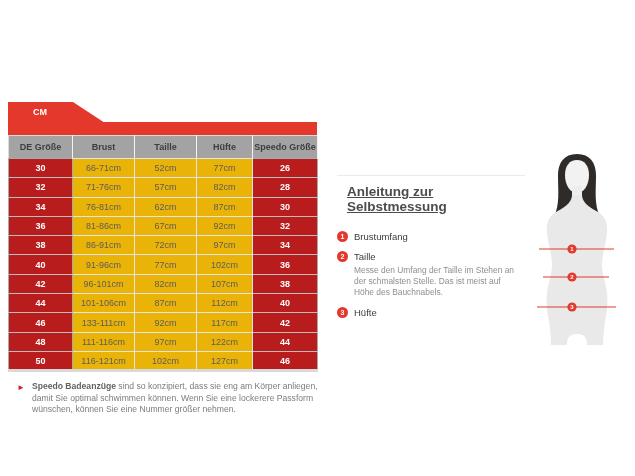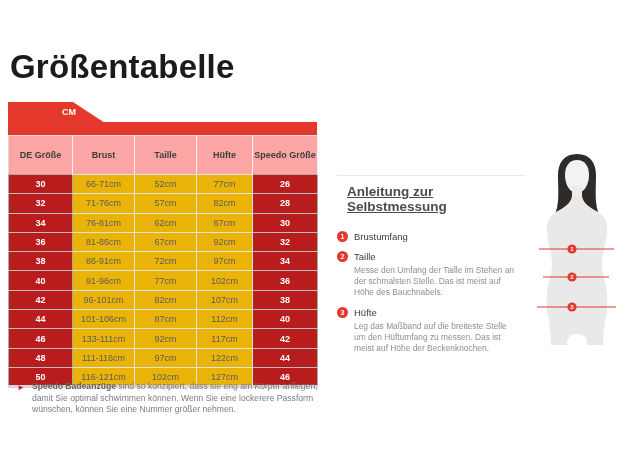--- a/index.html
+++ b/index.html
@@ -12,33 +12,32 @@
     font-size: 33px; font-weight: bold; color: #1b1b1b; letter-spacing: 0.2px;
   }
 
   
   .table-wrap { position: absolute; left: 8px; top: 102px; width: 309px; }
   .unit-tab {
     position: absolute; top: 0; left: 0; width: 97px; height: 21px;
     background: #e5382d; color: #fff; font-size: 9px; font-weight: bold;
     line-height: 20px; padding-left: 25px;
     clip-path: polygon(0 0, 67% 0, 100% 100%, 0 100%);
-    text-align: center;
   }
   .redbar { position: absolute; top: 20px; left: 0; width: 100%; height: 13px; background: #e5382d; }
   table.size {
     margin-top: 33px; width: 100%; border-collapse: collapse; table-layout: fixed;
     border: 1px solid #dcdcdc; border-bottom: 3px solid #d9d9d9; font-size: 9px;
   }
   table.size col.c1 { width: 64px; } table.size col.c2 { width: 62px; }
   table.size col.c3 { width: 62px; } table.size col.c4 { width: 56px; }
   table.size col.c5 { width: 65px; }
   table.size th {
-    background: #fca5a5; color: #3d3d3d; font-weight: bold;
-    height: 39px; text-align: center; border-right: 1px solid #f2f2f2;
+    background: #a3a3a3; color: #3d3d3d; font-weight: bold;
+    height: 23px; text-align: center; border-right: 1px solid #f2f2f2;
   }
   table.size td {
     height: 19.3px; text-align: center; color: #5c5c5c;
     background: #eab308; border: 1px solid #e4e4e4;
   }
   table.size td.dark {
     background: #b91c1c; color: #fff; font-weight: bold;
     border-color: #a9a9a9; border-bottom-color: #bdbdbd;
   }
 
@@ -62,21 +61,20 @@
   .gitem p { font-size: 8.4px; color: #8e8e8e; line-height: 11px; width: 164px; }
 
   
   .figure { position: absolute; left: 533px; top: 152px; width: 88px; height: 193px; }
 </style>
 </head>
 <body>
 
 <div class="canvas">
 
-  <h1 class="page-title">Größentabelle</h1>
 
   <div class="table-wrap">
     <div class="unit-tab">
       <span>CM</span>
     </div>
     <div class="redbar"></div>
     <table class="size">
       <colgroup>
           <col class="c1">
           <col class="c2">
@@ -189,21 +187,20 @@
       <h3>Brustumfang</h3>
     </div>
     <div class="gitem">
       <span class="num">2</span>
       <h3>Taille</h3>
       <p>Messe den Umfang der Taille im Stehen an der schmalsten Stelle. Das ist meist auf Höhe des Bauchnabels.</p>
     </div>
     <div class="gitem">
       <span class="num">3</span>
       <h3>Hüfte</h3>
-      <p>Leg das Maßband auf die breiteste Stelle um den Hüftumfang zu messen. Das ist meist auf Höhe der Beckenknochen.</p>
     </div>
   </div>
 
   <div class="figure">
     <svg width="88" height="193" viewBox="0 0 88 193">
 
       <path fill="#2f2b28" d="M44,2 C31,2 25,11 25,23 C25,39 27,52 21,65 C28,63 33,60 35,55 C36,60 40,63 44,63 C48,63 52,60 53,55 C55,60 60,63 67,65 C61,52 63,39 63,23 C63,11 57,2 44,2 Z"></path>
 
       <path fill="#f2f2f2" d="M44,8 C36.5,8 32,14 32,23 C32,33 37,41 44,41 C51,41 56,33 56,23 C56,14 51.5,8 44,8 Z"></path>
 

